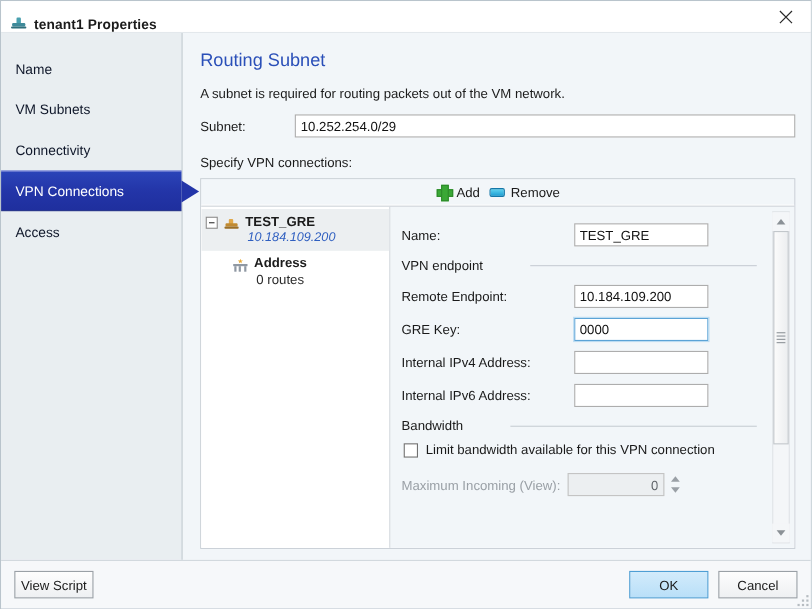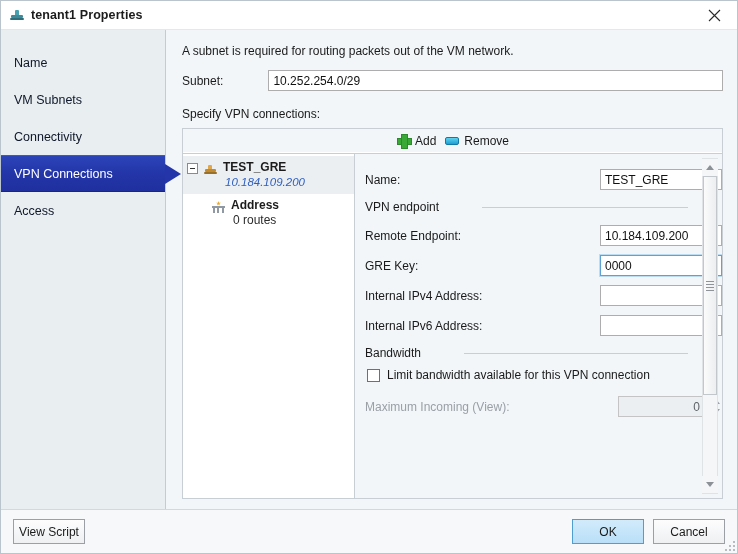--- a/index.html
+++ b/index.html
@@ -20,21 +20,21 @@
     border: 1px solid #b9c4cc;
     display: flex;
     flex-direction: column;
   }
 
   
   #titlebar {
     height: 28px;
     background: #ffffff;
     display: flex;
-    align-items: center;
+    align-items: flex-end;
     flex: 0 0 28px;
     position: relative;
   }
   #title-icon {
     width: 16px; height: 16px;
     margin-left: 8px; margin-right: 6px;
     position: relative;
     flex: 0 0 16px;
   }
   #title-icon .cap {
@@ -305,21 +305,20 @@
     color: #2a4fb8;
     font-size: 14.5px;
     margin: 0 0 13px 0;
     font-weight: normal;
   }
   .form-row {
     display: flex;
     align-items: center;
     height: 27px;
     margin-bottom: 3px;
-    justify-content: space-between;
   }
   .form-label { width: 157px; flex: 0 0 157px; font-size: 12px; }
   .form-label.disabled { color: #9aa0a6; width: auto; flex: 0 0 auto; margin-right: 7px; }
   .form-input {
     width: 122px;
     border: 1px solid #adadad;
     background: #ffffff;
     height: 21px;
     line-height: 19px;
     padding: 0 4px;
@@ -488,20 +487,21 @@
       <div class="nav-item selected">
         <span>VPN Connections</span>
       </div>
       <div class="nav-item">
         <span>Access</span>
       </div>
     </div>
 
     <div id="content">
 
+      <div id="page-title">Routing Subnet</div>
       <div id="page-desc">A subnet is required for routing packets out of the VM network.</div>
 
       <div id="subnet-row">
         <span id="subnet-label">Subnet:</span>
         <input id="subnet-input" class="textbox" type="text" value="10.252.254.0/29" style="">
       </div>
 
       <div id="specify-label">Specify VPN connections:</div>
 
       <div id="vpn-box">

